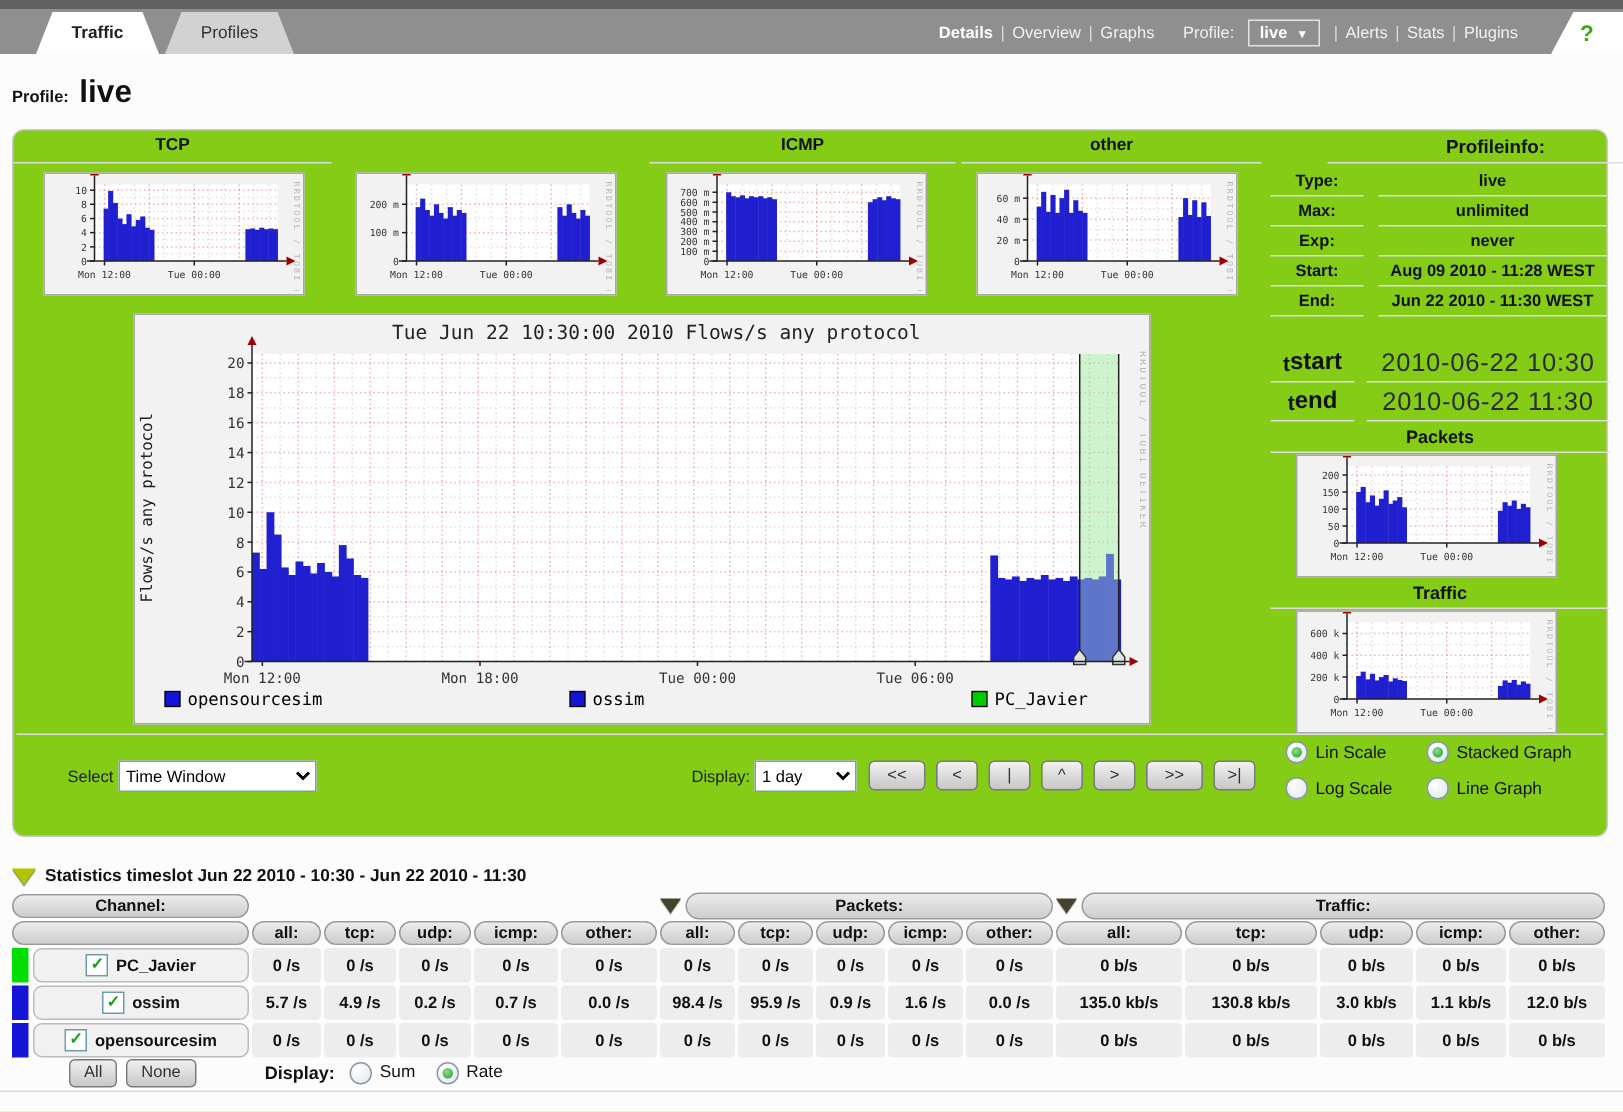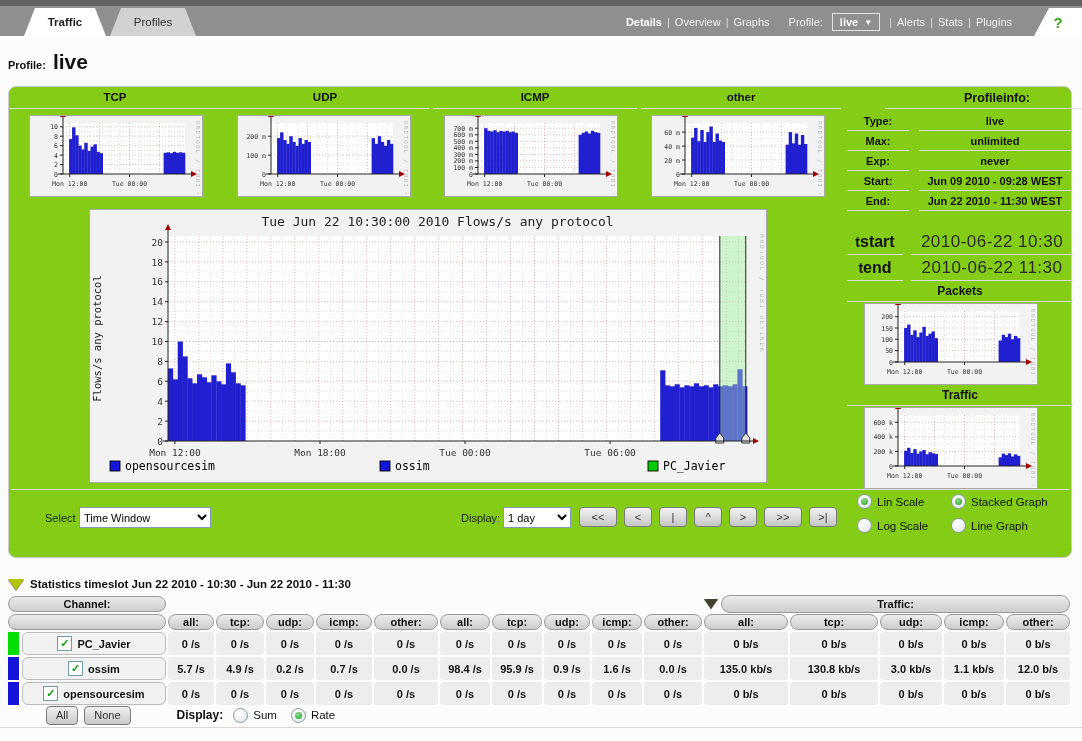--- a/index.html
+++ b/index.html
@@ -130,21 +130,20 @@
     </div>
   </div>
 
   <div class="pagehead">
     <span class="l">Profile:</span>
     <span class="v">live</span>
   </div>
 
   <div class="panel">
     <div class="colhead" style="left:0;width:212px;">TCP</div>
-    <div class="colhead" style="left:212px;width:208px;">UDP</div>
     <div class="colhead" style="left:424px;width:204px;">ICMP</div>
     <div class="colhead" style="left:632px;width:200px;">other</div>
     <div class="colhead big" style="left:876px;width:224px;">Profileinfo:</div>
 
     <div class="rrd" style="left:20px;top:28px;width:172px;height:80px;">
         <svg width="170" height="78" viewBox="0 0 170 78" font-family="'DejaVu Sans Mono',monospace">
           <rect x="33.0" y="7.0" width="122.0" height="51.0" fill="#ffffff"></rect>
           <line x1="39.7" y1="7.0" x2="39.7" y2="58.0" stroke="rgba(210,70,70,0.4)" stroke-width="1" stroke-dasharray="1,2"></line>
           <line x1="49.7" y1="7.0" x2="49.7" y2="58.0" stroke="rgba(90,90,90,0.18)" stroke-width="1" stroke-dasharray="1,2"></line>
           <line x1="59.6" y1="7.0" x2="59.6" y2="58.0" stroke="rgba(90,90,90,0.18)" stroke-width="1" stroke-dasharray="1,2"></line>
@@ -389,21 +388,21 @@
       </div>
 
     <div class="pinfo">
         <div>Type:</div>
         <div>live</div>
         <div>Max:</div>
         <div>unlimited</div>
         <div>Exp:</div>
         <div>never</div>
         <div>Start:</div>
-        <div>Jun 09 2010 - 09:28 WEST</div>
+        <div>Aug 09 2010 - 11:28 WEST</div>
         <div>End:</div>
         <div>Jun 22 2010 - 11:30 WEST</div>
       </div>
 
     <div class="rrd" style="left:80px;top:122px;width:676px;height:272px;">
         <svg width="674" height="270" viewBox="0 0 674 270" font-family="'DejaVu Sans Mono',monospace">
           <rect x="78.0" y="26.0" width="579.0" height="205.0" fill="#ffffff"></rect>
           <rect x="629.8" y="26.0" width="26.1" height="205.0" fill="#d7f4d7"></rect>
           <line x1="84.9" y1="26.0" x2="84.9" y2="231.0" stroke="rgba(210,70,70,0.4)" stroke-width="1" stroke-dasharray="1,2"></line>
           <line x1="96.9" y1="26.0" x2="96.9" y2="231.0" stroke="rgba(90,90,90,0.18)" stroke-width="1" stroke-dasharray="1,2"></line>
@@ -738,20 +737,24 @@
       </div>
   </div>
 
   <div class="stats-title">
     <span class="tri-big"></span>
     <span>Statistics timeslot Jun 22 2010 - 10:30 - Jun 22 2010 - 11:30</span>
   </div>
 
   <div class="stats-grid">
       <div class="pill">Channel:</div>
+      <div class="ghead" style="grid-column: 7 / span 5;">
+        <span class="tri"></span>
+        <span class="pill">Packets:</span>
+      </div>
       <div class="ghead" style="grid-column: 12 / span 5;">
         <span class="tri"></span>
         <span class="pill">Traffic:</span>
       </div>
       <div class="pill"></div>
       <div class="pill">all:</div>
       <div class="pill">tcp:</div>
       <div class="pill">udp:</div>
       <div class="pill">icmp:</div>
       <div class="pill">other:</div>

